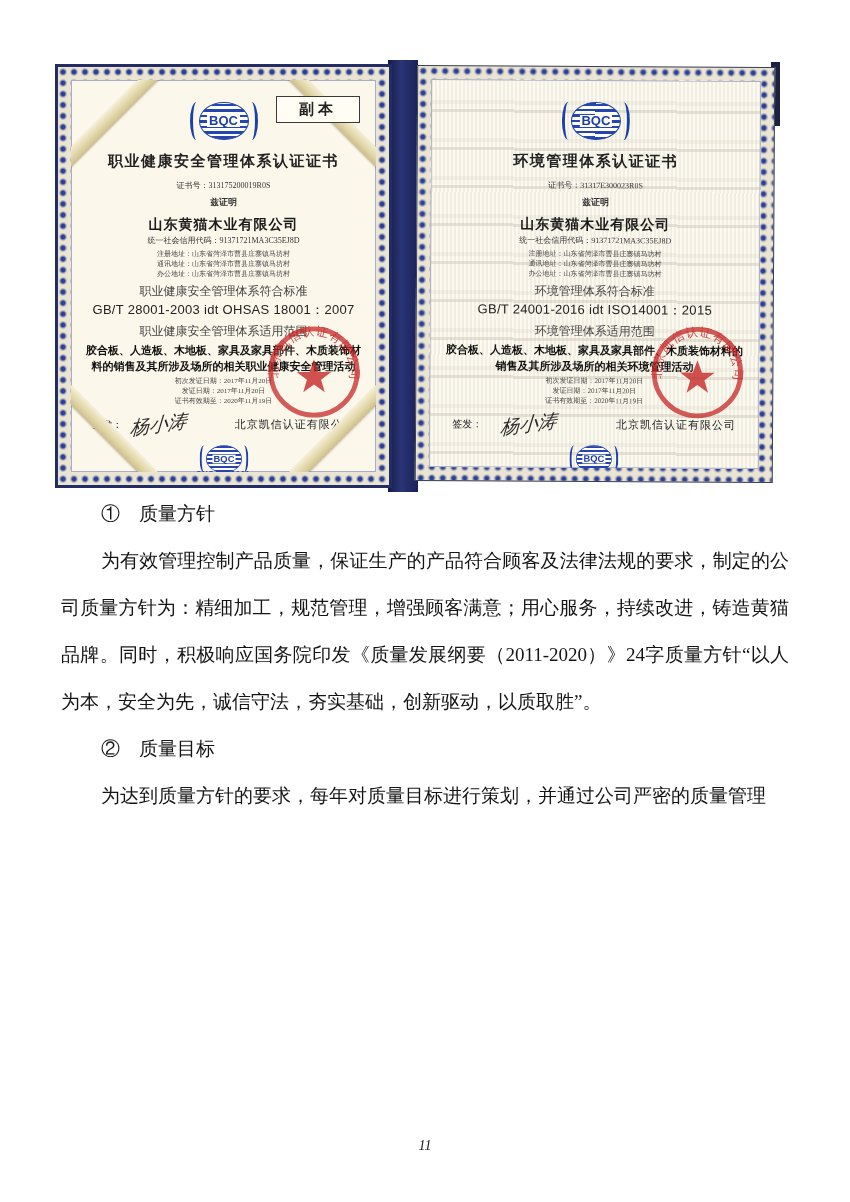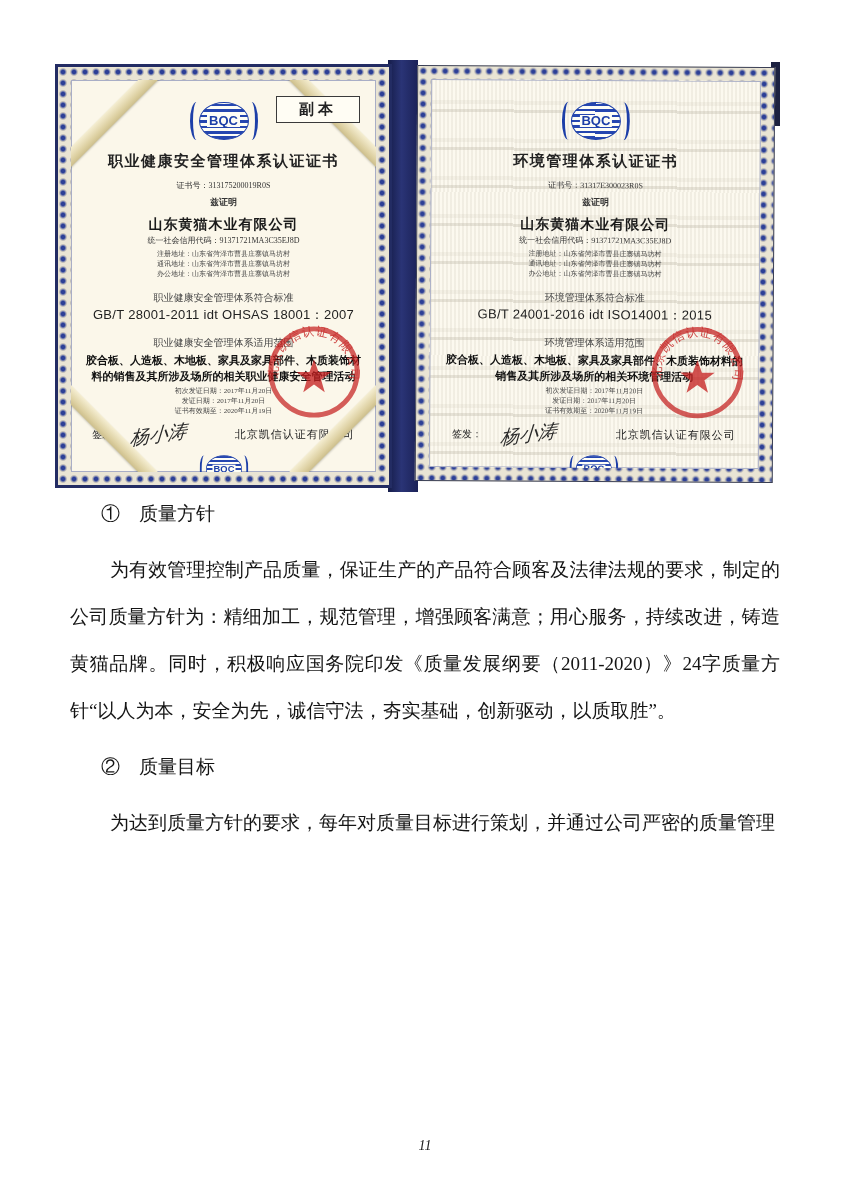--- a/index.html
+++ b/index.html
@@ -50,38 +50,38 @@
   .bqc-logo.small{margin-top:4px;transform:scale(.72);height:34px;}
   .logo-sub{font-family:"Liberation Sans",sans-serif;font-size:7px;font-weight:bold;color:#1d3fa8;
     margin-top:-6px;letter-spacing:1px;flex:none;}
   
   .cert-title{margin-top:10px;font-size:15px;font-weight:bold;letter-spacing:1.5px;color:#222;flex:none;}
   .cert-no{margin-top:9px;font-size:8px;color:#333;flex:none;}
   .attest{margin-top:5px;font-size:9px;font-weight:bold;color:#333;flex:none;text-align:right;}
   .company{margin-top:7px;font-size:14px;font-weight:bold;color:#1a1a1a;letter-spacing:1px;flex:none;}
   .code{font-size:8px;color:#333;margin-top:1px;flex:none;}
   .addr{font-size:7px;color:#444;line-height:1.45;margin-top:3px;flex:none;}
-  .lbl{font-size:10px;color:#444;margin-top:12px;flex:none;}
+  .lbl{font-size:12px;color:#444;margin-top:4px;flex:none;}
   .standard{font-size:13px;color:#222;margin-top:1px;letter-spacing:.3px;
     font-family:"Liberation Sans",sans-serif;flex:none;}
   .scope{font-size:11px;font-weight:bold;color:#111;margin-top:3px;line-height:1.4;width:92%;flex:none;}
   .dates{font-size:7px;color:#444;line-height:1.45;margin-top:2px;flex:none;}
   .sign-row{margin-top:5px;width:86%;display:flex;align-items:center;justify-content:space-between;flex:none;}
   .sign-lbl{font-size:10px;color:#222;}
   .signature{font-size:19px;font-style:italic;color:#2a2a2a;transform:rotate(-8deg) skewX(-12deg);
     margin-left:-40px;}
   .issuer{font-size:11px;color:#222;letter-spacing:1px;}
   .stamp{position:absolute;width:96px;height:96px;right:14px;top:244px;opacity:.9;}
   .boxes{margin-top:5px;display:flex;gap:16px;flex:none;}
   .mini-box{border:1px solid #666;background:#fffdf2;font-size:6px;line-height:1.3;color:#444;
     padding:2px 3px;width:34px;}
   
   .doc-body{position:absolute;left:61px;top:490px;width:728px;
     font-size:19px;line-height:47px;color:#141414;text-align:justify;}
-  .doc-body p{margin:9px;text-indent:2.1em;}
+  .doc-body p{margin:0;text-indent:2.1em;}
   .h-main{margin:0;}
   .h-sub{margin:0;padding-left:2.1em;}
   .page-num{position:absolute;left:0;top:1138px;width:850px;text-align:center;
     font-size:14px;color:#222;font-style:italic;}
 </style>
 </head>
 <body>
 
 <div class="photo">
   <div class="spine"></div>
@@ -107,21 +107,21 @@
       <div class="cert-no">证书号：313175200019R0S</div>
       <div class="attest">兹证明</div>
       <div class="company">山东黄猫木业有限公司</div>
       <div class="code">统一社会信用代码：91371721MA3C35EJ8D</div>
       <div class="addr">
         <div>注册地址：山东省菏泽市曹县庄寨镇马坊村</div>
         <div>通讯地址：山东省菏泽市曹县庄寨镇马坊村</div>
         <div>办公地址：山东省菏泽市曹县庄寨镇马坊村</div>
       </div>
       <div class="lbl">职业健康安全管理体系符合标准</div>
-      <div class="standard">GB/T 28001-2011 idt OHSAS 18001：2007</div>
+      <div class="standard">GB/T 28001-2003 idt OHSAS 18001：2007</div>
       <div class="lbl">职业健康安全管理体系适用范围</div>
       <div class="scope">胶合板、人造板、木地板、家具及家具部件、木质装饰材料的销售及其所涉及场所的相关职业健康安全管理活动</div>
       <div class="dates">
         <div>初次发证日期：2017年11月20日</div>
         <div>发证日期：2017年11月20日</div>
         <div>证书有效期至：2020年11月19日</div>
       </div>
       <div class="sign-row">
         <span class="sign-lbl">签发：</span>
         <span class="signature">杨小涛</span>

